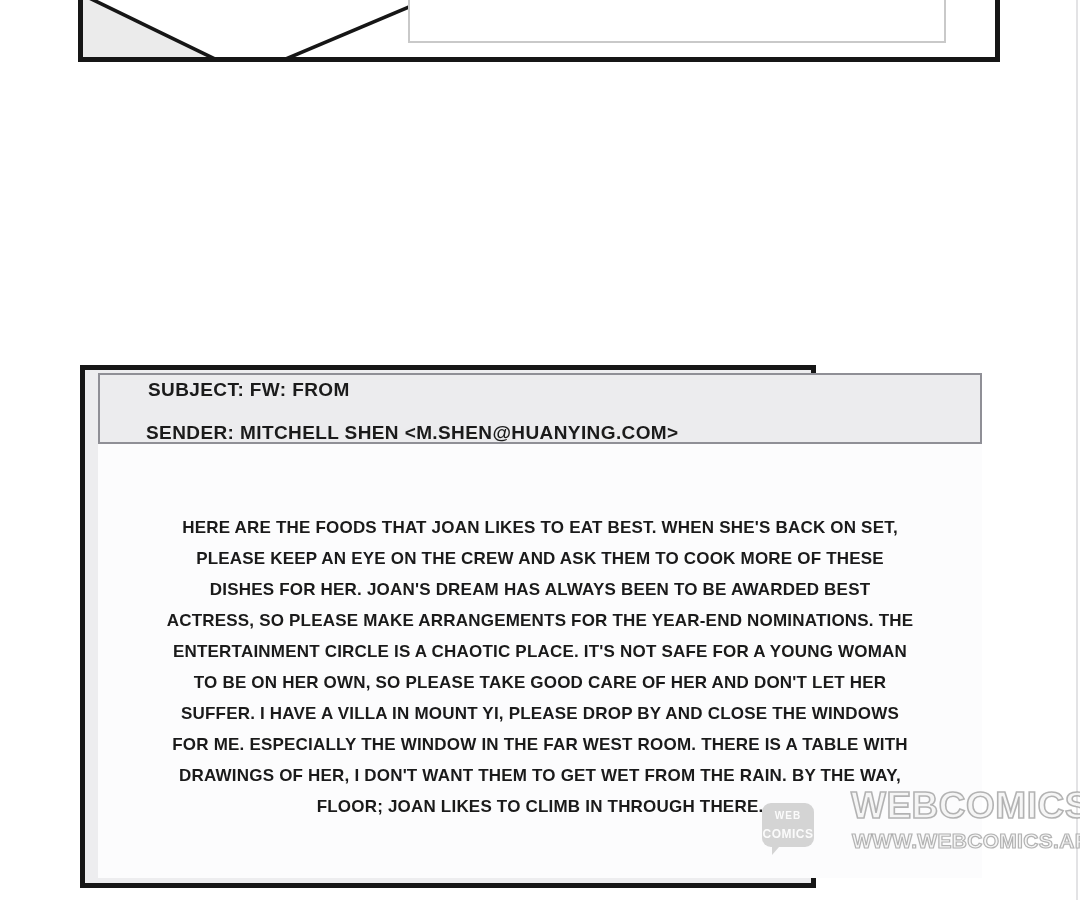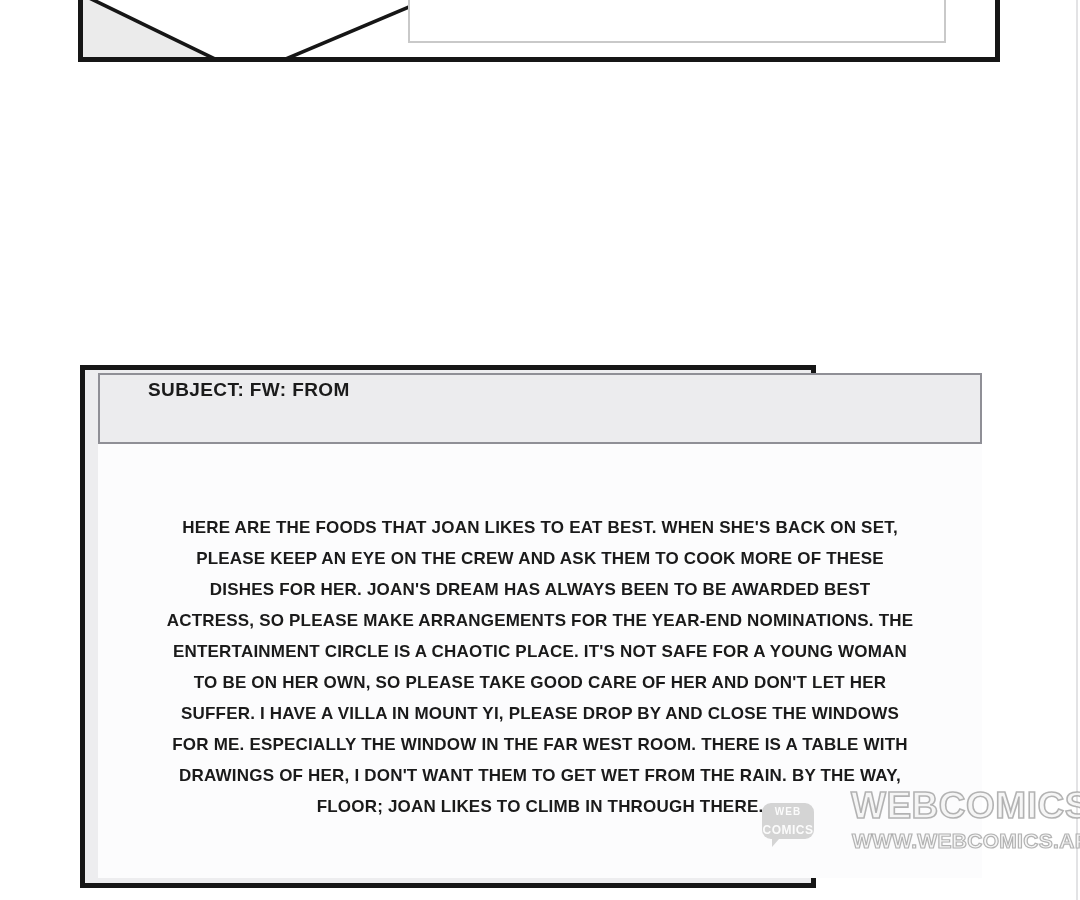--- a/index.html
+++ b/index.html
@@ -39,21 +39,21 @@
   }
   .email-body{
     position:absolute;left:13px;top:142px;width:884px;
     color:#1a1a1a;font-weight:700;font-size:17px;line-height:31px;
     text-align:center;letter-spacing:.2px;white-space:nowrap;
   }
 
   
   .watermark{position:absolute;left:0;top:0;width:1080px;height:900px;pointer-events:none;z-index:10;}
   .wm-badge{
-    position:absolute;left:762px;top:803px;width:52px;height:36px;
+    position:absolute;left:762px;top:803px;width:52px;height:44px;
     border-radius:9px;background:rgba(178,178,178,.55);
     display:flex;flex-direction:column;align-items:center;justify-content:center;
   }
   .wm-badge:after{
     content:"";position:absolute;left:10px;bottom:-8px;
     border-left:7px solid rgba(178,178,178,.55);border-bottom:8px solid transparent;
   }
   .wm-badge-top{font-size:10px;font-weight:900;color:rgba(255,255,255,.9);line-height:11px;letter-spacing:1px;}
   .wm-badge-bottom{font-size:12px;font-weight:900;color:rgba(255,255,255,.9);line-height:14px;letter-spacing:.5px;margin-top:6px;}
   .wm-brand{
@@ -87,20 +87,21 @@
       <line x1="-2" y1="34" x2="132" y2="99" stroke="#161616" stroke-width="3.6"></line>
       <line x1="198" y1="101" x2="442" y2="-2" stroke="#161616" stroke-width="3.6"></line>
     </svg>
     <div class="env-letter"></div>
   </div>
 
   <div class="email-panel">
     <div class="email-sheet"></div>
     <div class="email-header">
       <div class="email-subject">SUBJECT: FW: FROM</div>
+      <div class="email-sender">SENDER: MITCHELL SHEN &lt;M.SHEN@HUANYING.COM&gt;</div>
     </div>
     <div class="email-body">
         <div>HERE ARE THE FOODS THAT JOAN LIKES TO EAT BEST. WHEN SHE'S BACK ON SET,</div>
         <div>PLEASE KEEP AN EYE ON THE CREW AND ASK THEM TO COOK MORE OF THESE</div>
         <div>DISHES FOR HER. JOAN'S DREAM HAS ALWAYS BEEN TO BE AWARDED BEST</div>
         <div>ACTRESS, SO PLEASE MAKE ARRANGEMENTS FOR THE YEAR-END NOMINATIONS. THE</div>
         <div>ENTERTAINMENT CIRCLE IS A CHAOTIC PLACE. IT'S NOT SAFE FOR A YOUNG WOMAN</div>
         <div>TO BE ON HER OWN, SO PLEASE TAKE GOOD CARE OF HER AND DON'T LET HER</div>
         <div>SUFFER. I HAVE A VILLA IN MOUNT YI, PLEASE DROP BY AND CLOSE THE WINDOWS</div>
         <div>FOR ME. ESPECIALLY THE WINDOW IN THE FAR WEST ROOM. THERE IS A TABLE WITH</div>

